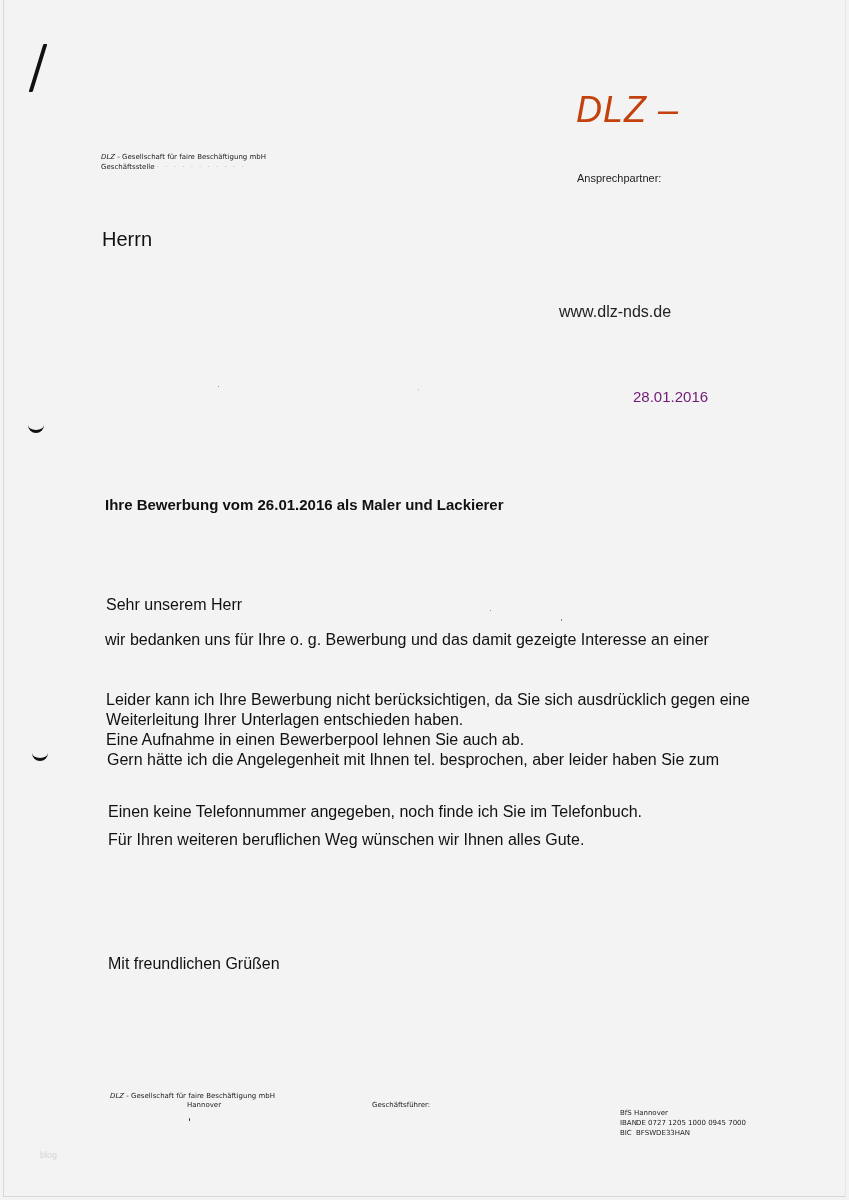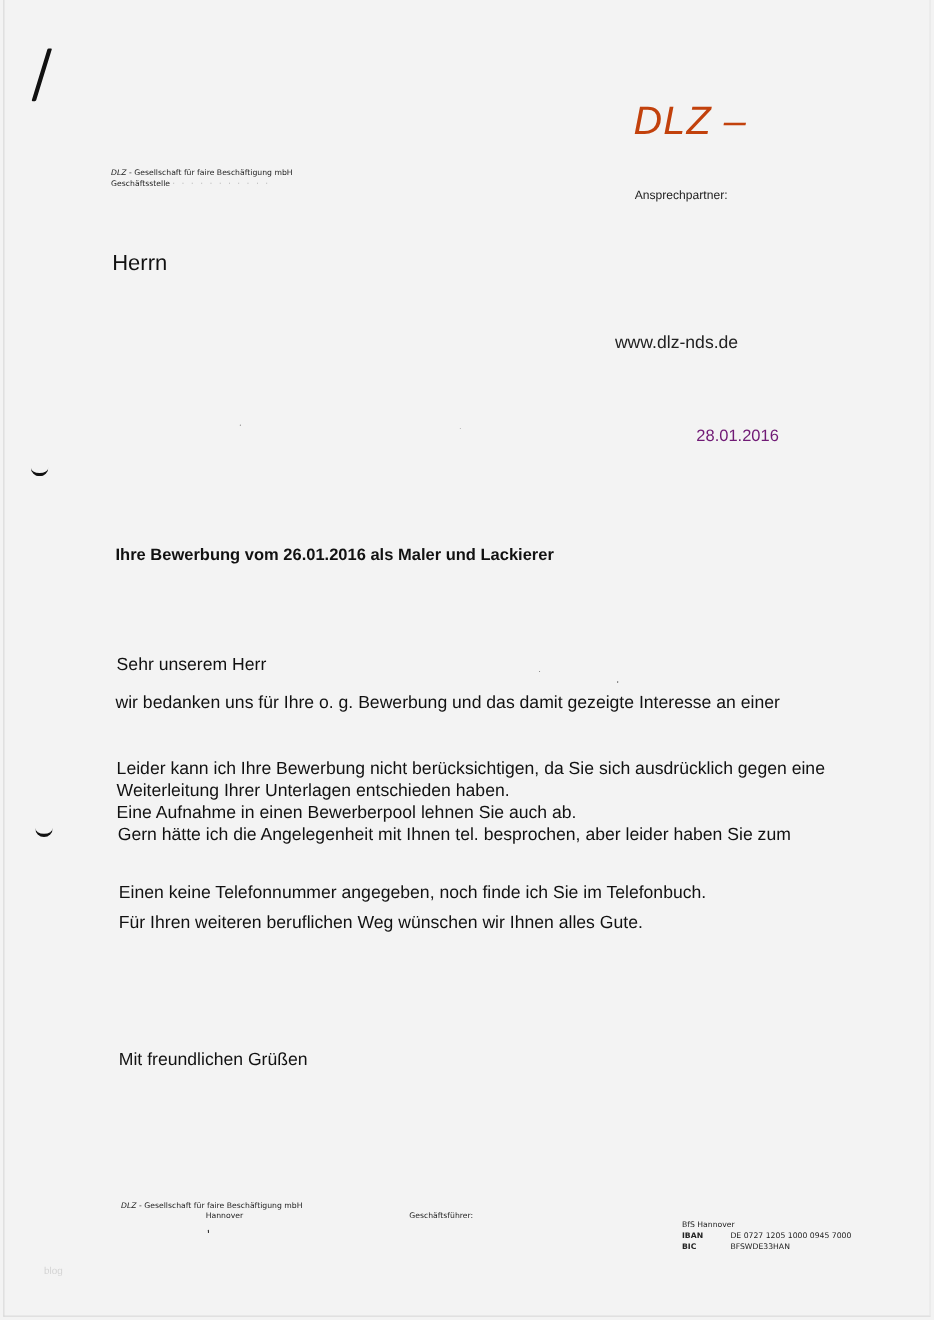--- a/index.html
+++ b/index.html
@@ -46,21 +46,21 @@
     .p2c { left: 106px; top: 730px; }
     .p2d { left: 107px; top: 750px; }
     .p2e { left: 108px; top: 771px; margin-top: 31px; }
     .closing-wish { left: 108px; top: 830px; }
     .regards { left: 108px; top: 942px; margin-top: 12px; }
     .footer-company { left: 110px; top: 1091px; font-family: "DejaVu Sans", sans-serif; font-size: 7px; line-height: 10px; color: #222; }
     .footer-company i { font-style: italic; }
     .footer-city { left: 187px; top: 1101px; font-family: "DejaVu Sans", sans-serif; font-size: 7px; color: #222; }
     .footer-md { left: 372px; top: 1101px; font-family: "DejaVu Sans", sans-serif; font-size: 7px; color: #222; }
     .footer-bank { left: 620px; top: 1108px; font-family: "DejaVu Sans", sans-serif; font-size: 7px; line-height: 10px; color: #222; }
-    .footer-bank .lbl { display: inline-block; width: 44px; font-weight: bold; }
+    .footer-bank .lbl { display: inline-block; width: 16px; }
     .watermark { left: 40px; top: 1150px; font-size: 9px; color: #d4d4d4; }
     .speck { position: absolute; width: 2px; height: 2px; background: #777; border-radius: 1px; }
   </style>
 </head>
 <body>
 
 <div class="page-border"></div>
 
 <div class="slash-mark"></div>
 <div class="punch-mark" style="left:28px; top:424px;"></div>

